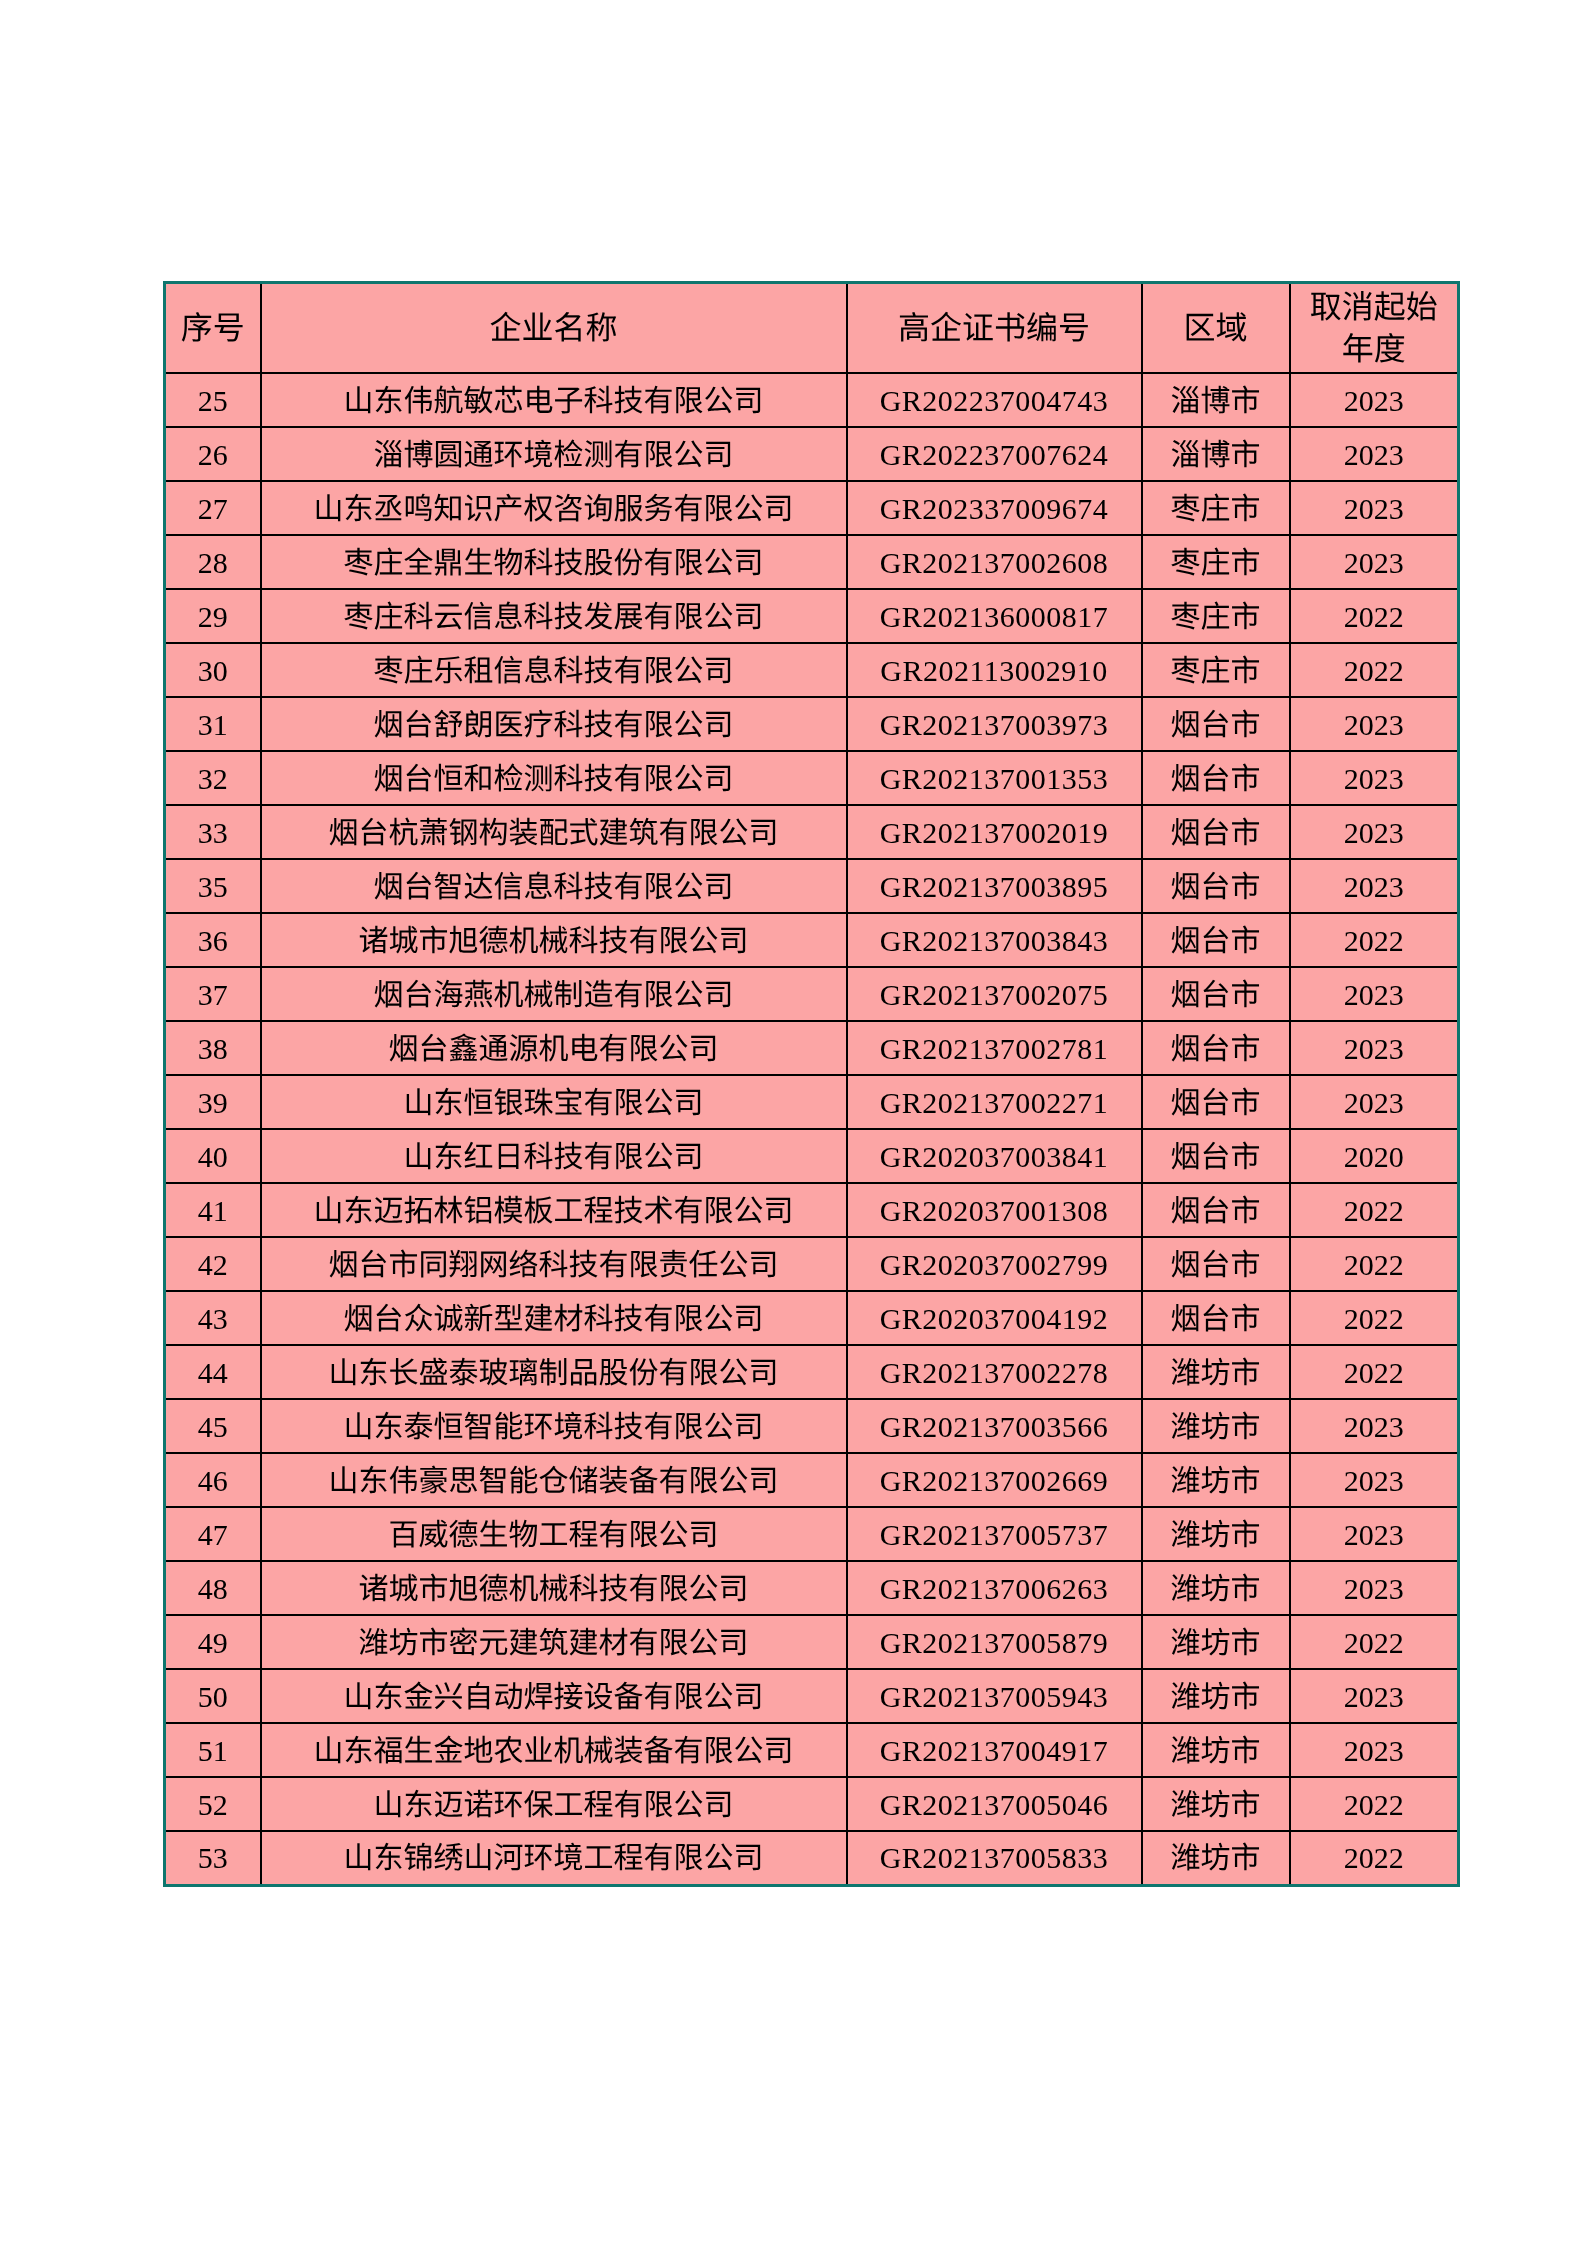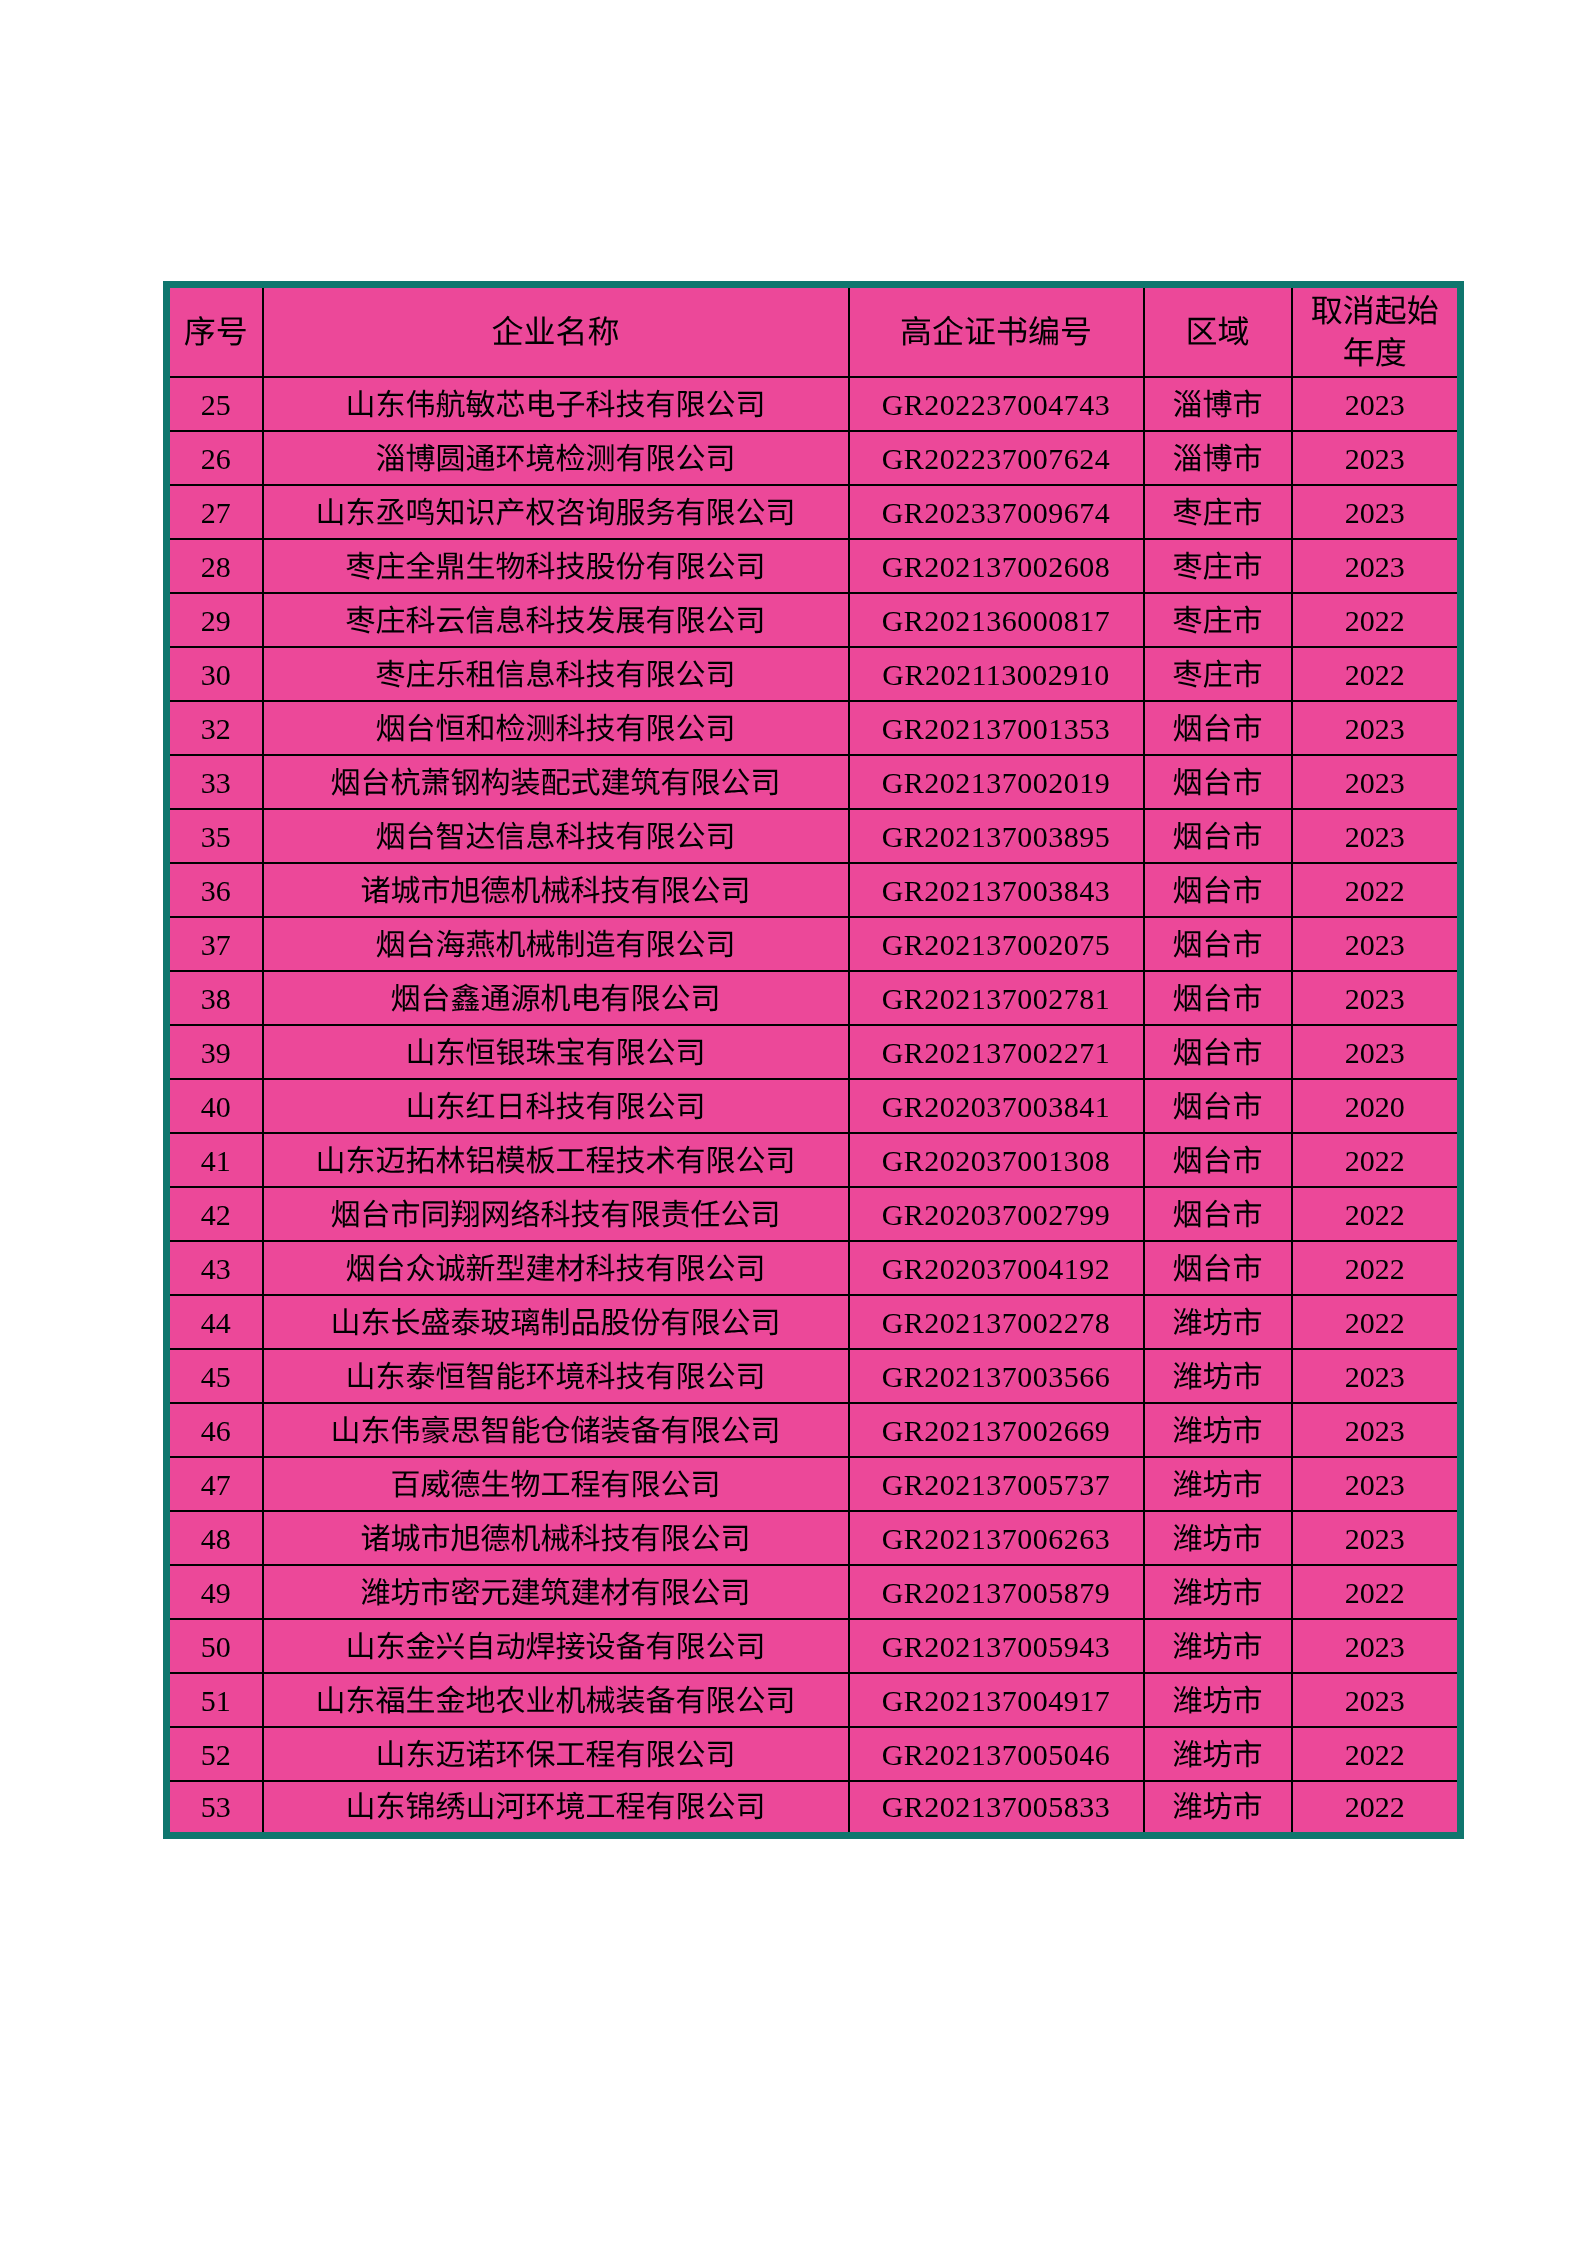--- a/index.html
+++ b/index.html
@@ -11,22 +11,22 @@
     font-family: "Liberation Serif", "DejaVu Serif", serif;
     color: #000000;
   }
   .doc-table {
     position: absolute;
     left: 163px;
     top: 281px;
     width: 1294px;
     border-collapse: collapse;
     table-layout: fixed;
-    background: #ec4899;
-    border: 7px solid #0f766e;
+    background: #fca5a5;
+    border: 3px solid #0f766e;
   }
   .doc-table col.c-seq    { width: 96px; }
   .doc-table col.c-name   { width: 586px; }
   .doc-table col.c-cert   { width: 295px; }
   .doc-table col.c-region { width: 148px; }
   .doc-table col.c-year   { width: 169px; }
   .doc-table th, .doc-table td {
     border: 2px solid #000000;
     text-align: center;
     vertical-align: middle;
@@ -105,20 +105,27 @@
         <td class="cell-cancel_start_year">2022</td>
       </tr>
       <tr>
         <td class="cell-seq">30</td>
         <td class="cell-company_name">枣庄乐租信息科技有限公司</td>
         <td class="cell-cert_no">GR202113002910</td>
         <td class="cell-region">枣庄市</td>
         <td class="cell-cancel_start_year">2022</td>
       </tr>
       <tr>
+        <td class="cell-seq">31</td>
+        <td class="cell-company_name">烟台舒朗医疗科技有限公司</td>
+        <td class="cell-cert_no">GR202137003973</td>
+        <td class="cell-region">烟台市</td>
+        <td class="cell-cancel_start_year">2023</td>
+      </tr>
+      <tr>
         <td class="cell-seq">32</td>
         <td class="cell-company_name">烟台恒和检测科技有限公司</td>
         <td class="cell-cert_no">GR202137001353</td>
         <td class="cell-region">烟台市</td>
         <td class="cell-cancel_start_year">2023</td>
       </tr>
       <tr>
         <td class="cell-seq">33</td>
         <td class="cell-company_name">烟台杭萧钢构装配式建筑有限公司</td>
         <td class="cell-cert_no">GR202137002019</td>

